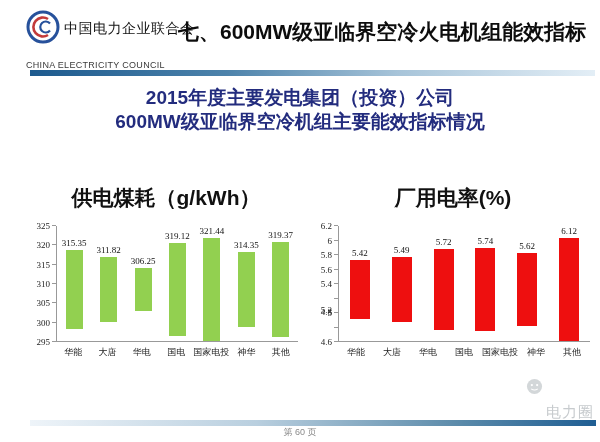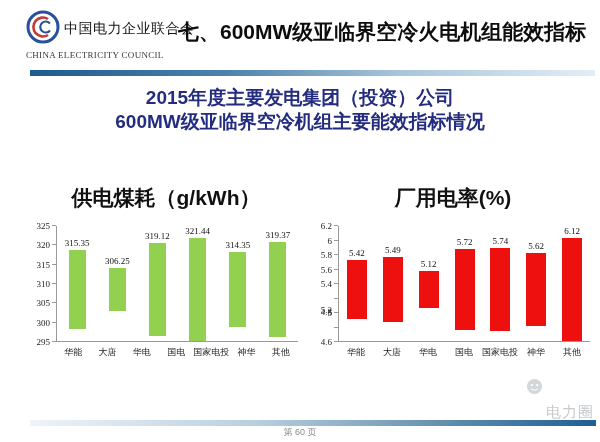--- a/index.html
+++ b/index.html
@@ -6,21 +6,21 @@
   body { background:#e9e9e9; font-family:"Liberation Sans", sans-serif; }
   .slide {
     position:relative; width:600px; height:442px; background:#ffffff;
     overflow:hidden; margin:0 auto;
   }
   
   .header { position:absolute; left:0; top:0; width:100%; height:68px; }
   .logo-wrap { position:absolute; left:26px; top:8px; width:150px; }
   .logo-icon { position:absolute; left:0; top:2px; width:34px; height:34px; }
   .org-cn { position:absolute; left:38px; top:12px; font-size:14px; font-weight:normal; color:#111; white-space:nowrap; letter-spacing:0.5px;}
-  .org-en { position:absolute; left:0px; top:42px; font-size:9px; color:#3a3a3a; font-family:Liberation Serif, serif; white-space:nowrap; letter-spacing:0.3px;}
+  .org-en { position:absolute; left:0px; top:52px; font-size:9px; color:#3a3a3a; font-family:Liberation Sans, sans-serif; white-space:nowrap; letter-spacing:0.3px;}
   .slide-title { position:absolute; left:178px; top:18px; width:415px; font-size:21px; font-weight:bold; color:#0d0d0d; white-space:nowrap; }
   .header-divider {
     position:absolute; left:30px; top:70px; width:565px; height:6px;
     background:linear-gradient(to right, #1d5a8e 0%, #4d83ab 35%, #a7c4d9 65%, #e3eef6 100%);
   }
   
   .subtitle { position:absolute; left:0; top:86px; width:100%; text-align:center; font-weight:bold; line-height:24px; font-size:19px; }
   
   .chart { position:absolute; top:184px; height:178px; }
   .chart--left  { left:30px;  width:272px; }
@@ -92,20 +92,24 @@
           <div class="ytickmark" style="bottom: 77.3333px;"></div>
           <div class="ytick" style="bottom: 91.6667px;">320</div>
           <div class="ytickmark" style="bottom: 96.6667px;"></div>
           <div class="ytick" style="bottom: 111px;">325</div>
           <div class="ytickmark" style="bottom: 116px;"></div>
         </div>
       <div class="plot">
           <div class="bar-slot">
             <div class="bar-value">315.35</div>
             <div class="bar" style="height: 78.6867px; background: rgb(146, 208, 80);"></div>
+          </div>
+          <div class="bar-slot">
+            <div class="bar-value">311.82</div>
+            <div class="bar" style="height: 65.0373px; background: rgb(146, 208, 80);"></div>
           </div>
           <div class="bar-slot">
             <div class="bar-value">306.25</div>
             <div class="bar" style="height: 43.5px; background: rgb(146, 208, 80);"></div>
           </div>
           <div class="bar-slot">
             <div class="bar-value">319.12</div>
             <div class="bar" style="height: 93.264px; background: rgb(146, 208, 80);"></div>
           </div>
           <div class="bar-slot">
@@ -159,24 +163,20 @@
       <div class="plot">
           <div class="bar-slot">
             <div class="bar-value">5.42</div>
             <div class="bar" style="height: 59.45px; background: rgb(238, 15, 15);"></div>
           </div>
           <div class="bar-slot">
             <div class="bar-value">5.49</div>
             <div class="bar" style="height: 64.525px; background: rgb(238, 15, 15);"></div>
           </div>
           <div class="bar-slot">
-            <div class="bar-value">5.12</div>
-            <div class="bar" style="height: 37.7px; background: rgb(238, 15, 15);"></div>
-          </div>
-          <div class="bar-slot">
             <div class="bar-value">5.72</div>
             <div class="bar" style="height: 81.2px; background: rgb(238, 15, 15);"></div>
           </div>
           <div class="bar-slot">
             <div class="bar-value">5.74</div>
             <div class="bar" style="height: 82.65px; background: rgb(238, 15, 15);"></div>
           </div>
           <div class="bar-slot">
             <div class="bar-value">5.62</div>
             <div class="bar" style="height: 73.95px; background: rgb(238, 15, 15);"></div>

